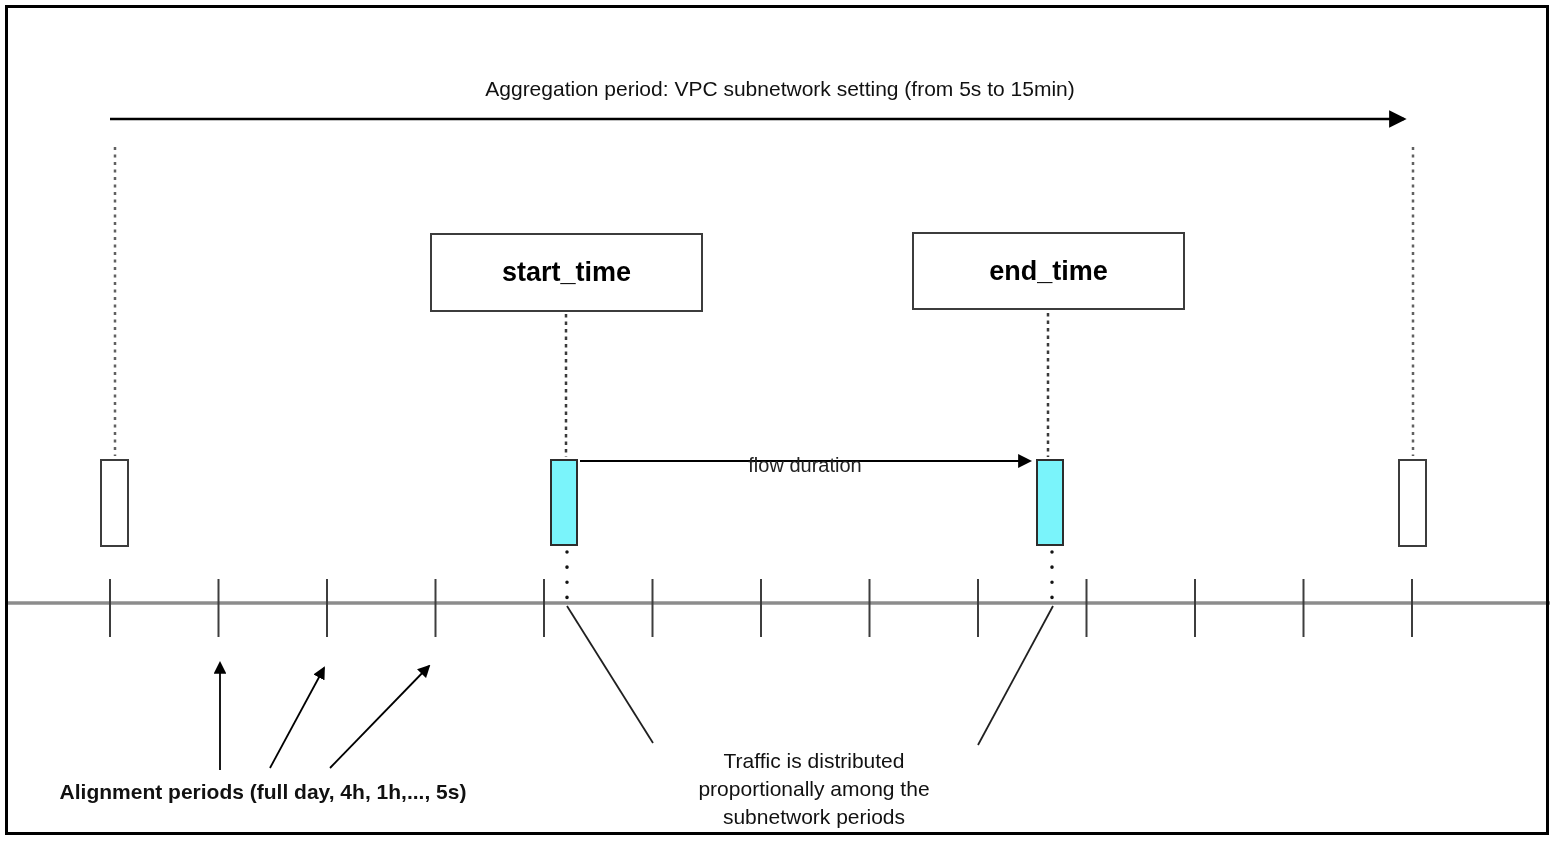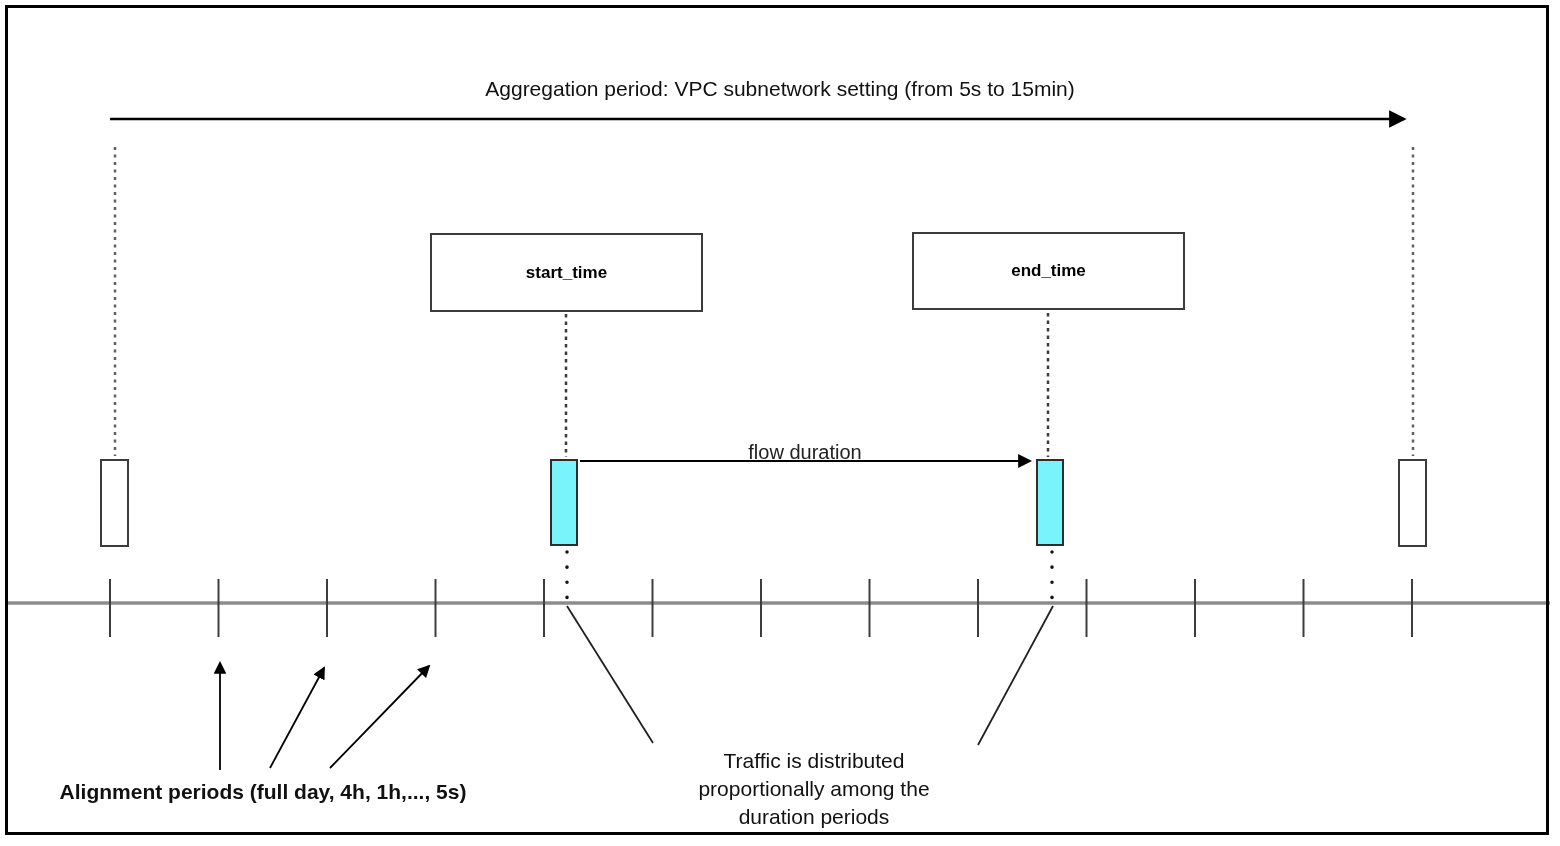--- a/index.html
+++ b/index.html
@@ -31,34 +31,34 @@
   }
   .txt {
     position: absolute;
     text-align: center;
     font-size: 21px;
     line-height: 26px;
     color: #111;
     white-space: pre-line;
   }
   .title { left: 10px; top: 52px; width: 1540px; margin-top: 24px; }
-  .flow-label { left: 655px; top: 439px; width: 300px; font-size: 20px; color: #222; }
+  .flow-label { left: 655px; top: 452px; width: 300px; font-size: 20px; color: #222; }
   .metrics-label { left: 659px; top: 492px; width: 300px; font-weight: bold; font-size: 22px; }
   .alignment-label { left: 40px; top: 779px; width: 446px; font-weight: bold; }
   .traffic-label { left: 664px; top: 747px; width: 300px; line-height: 28px; }
   .node-box {
     position: absolute;
     box-sizing: border-box;
     border: 2px solid var(--box-border, #3c3c3c);
     background: #ffffff;
     display: flex;
     align-items: center;
     justify-content: center;
     font-weight: bold;
-    font-size: 17px;
+    font-size: 27px;
   }
   .start-box { left: 430px; top: 233px; width: 273px; height: 79px; }
   .end-box   { left: 912px; top: 232px; width: 273px; height: 78px; }
   .bar {
     position: absolute;
     box-sizing: border-box;
     width: 29px; height: 88px;
     top: 459px;
     border: 2px solid #2d2d2d;
   }
@@ -143,16 +143,16 @@
   <div class="txt flow-label">flow duration</div>
 
   <div class="bar white bar-left-edge"></div>
   <div class="bar cyan bar-start"></div>
   <div class="bar cyan bar-end"></div>
   <div class="bar white bar-right-edge"></div>
 
   <div class="txt alignment-label">Alignment periods (full day, 4h, 1h,..., 5s)</div>
   <div class="txt traffic-label">Traffic is distributed
 proportionally among the
-duration periods</div>
+subnetwork periods</div>
 
   <div class="frame"></div>
 </div>
 
 </body></html>

